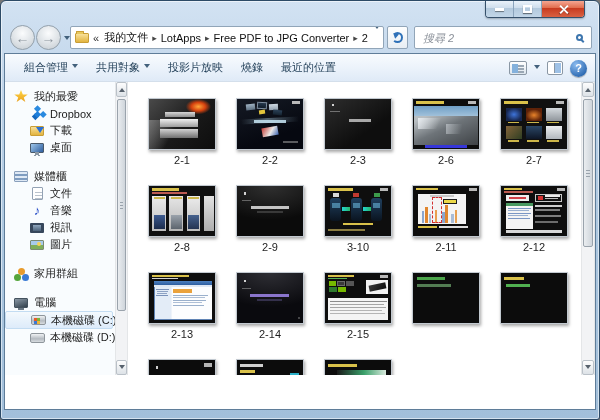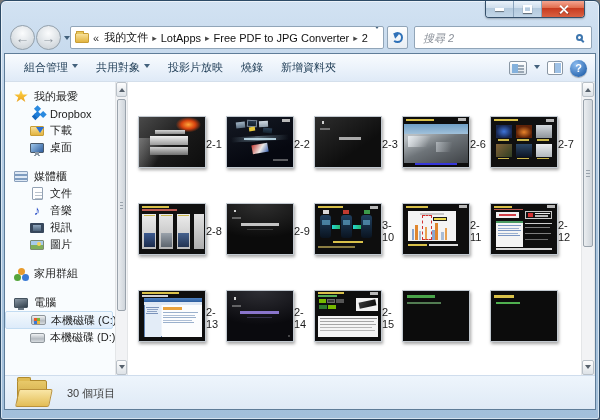--- a/index.html
+++ b/index.html
@@ -81,21 +81,21 @@
   .vscroll.right{width:14px;}
   .sc-arrow{position:absolute;left:0;right:0;height:15px;background:linear-gradient(#fdfdfd,#dde2e7);border:1px solid #bac1c8;border-radius:2px;display:flex;align-items:center;justify-content:center;}
   .sc-arrow.up{top:0;} .sc-arrow.down{bottom:0;}
   .sc-arrow .t-up{width:0;height:0;border:3px solid transparent;border-bottom:4px solid #57616c;margin-top:-2px;}
   .sc-arrow .t-dn{width:0;height:0;border:3px solid transparent;border-top:4px solid #57616c;margin-bottom:-2px;}
   .sc-thumb{position:absolute;left:1px;right:1px;background:linear-gradient(90deg,#eaedf0,#cfd5db);border:1px solid #9aa3ac;border-radius:2px;}
   .sc-thumb:after{content:"";position:absolute;left:2px;right:2px;top:50%;height:1px;background:#9aa3ac;box-shadow:0 -3px 0 #9aa3ac,0 3px 0 #9aa3ac;}
   
   .content{flex:1;background:#fff;position:relative;overflow:hidden;}
   .grid{position:absolute;inset:0;padding:16px 0 0 10px;display:flex;flex-wrap:wrap;align-content:flex-start;}
-  .cell{width:88px;height:87px;display:flex;flex-direction:row;align-items:center;}
+  .cell{width:88px;height:87px;display:flex;flex-direction:column;align-items:center;}
   .timg{width:68px;height:52px;position:relative;overflow:hidden;background:#000;border:1px solid #c2c9d0;box-shadow:1px 2px 3px rgba(0,0,0,.35);flex:none;}
   .timg .ly{position:absolute;}
   .tlabel{margin-top:4px;font-size:11px;color:#1e1e1e;line-height:12px;}
   
   .status{position:absolute;left:0;right:0;bottom:0;height:34px;background:linear-gradient(#eef5fc,#dfeaf6);border-top:1px solid #cfdded;}
   .fb{position:absolute;left:10px;top:2px;width:36px;height:29px;}
   .fb-back{position:absolute;left:2px;top:2px;width:30px;height:24px;background:linear-gradient(#e8c96a,#caa23c);border:1px solid #b08a2e;border-radius:2px 2px 0 0;}
   .fb-back:before{content:"";position:absolute;left:-1px;top:-4px;width:12px;height:3px;background:#dfbb54;border:1px solid #b08a2e;border-bottom:none;border-radius:2px 2px 0 0;}
   .fb-front{position:absolute;left:0;bottom:0;width:34px;height:18px;background:linear-gradient(#f9e6a6,#e3bd56);border:1px solid #bb923a;border-radius:2px;transform:skewX(-12deg);transform-origin:bottom;}
   .status-text{position:absolute;left:62px;top:10px;font-size:11px;color:#3c3c3c;}
@@ -165,21 +165,21 @@
             <span>共用對象</span>
             <span class="tri-down"></span>
           </span>
           <span class="tbtn">
             <span>投影片放映</span>
           </span>
           <span class="tbtn">
             <span>燒錄</span>
           </span>
           <span class="tbtn">
-            <span>新增資料夾</span>
+            <span>最近的位置</span>
           </span>
         </span>
       <span class="tright">
         <span class="views-ic"></span>
         <span class="tri-down"></span>
         <span class="preview-ic"></span>
         <span class="help-ic">?</span>
       </span>
     </div>
 
@@ -531,22 +531,15 @@
         <div class="sc-arrow up">
             <span class="t-up"></span>
           </div>
         <div class="sc-thumb" style="top:17px;height:148px;"></div>
         <div class="sc-arrow down">
             <span class="t-dn"></span>
           </div>
       </div>
     </div>
 
-    <div class="status">
-      <span class="fb">
-          <span class="fb-back"></span>
-          <span class="fb-front"></span>
-        </span>
-      <span class="status-text">30 個項目</span>
-    </div>
 
   </div>
 </div>
 
 </body></html>

